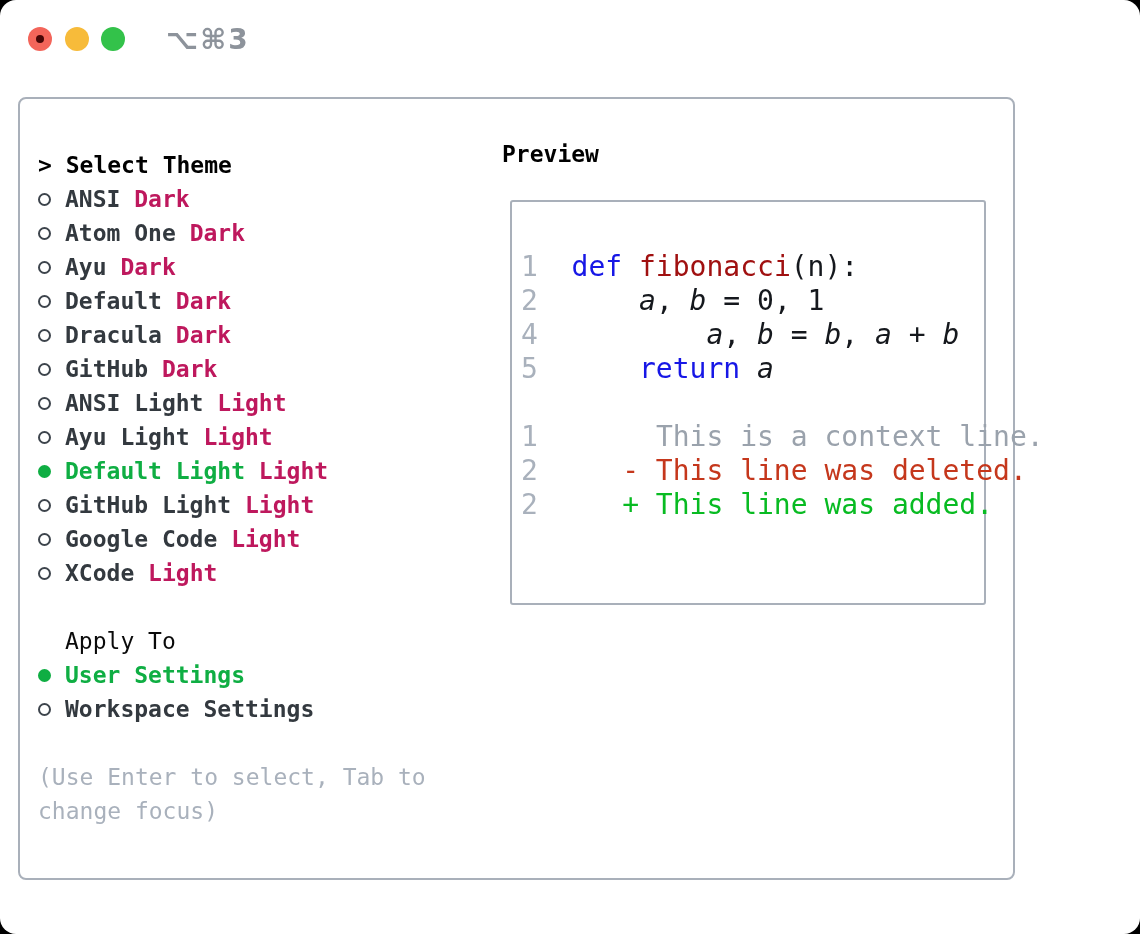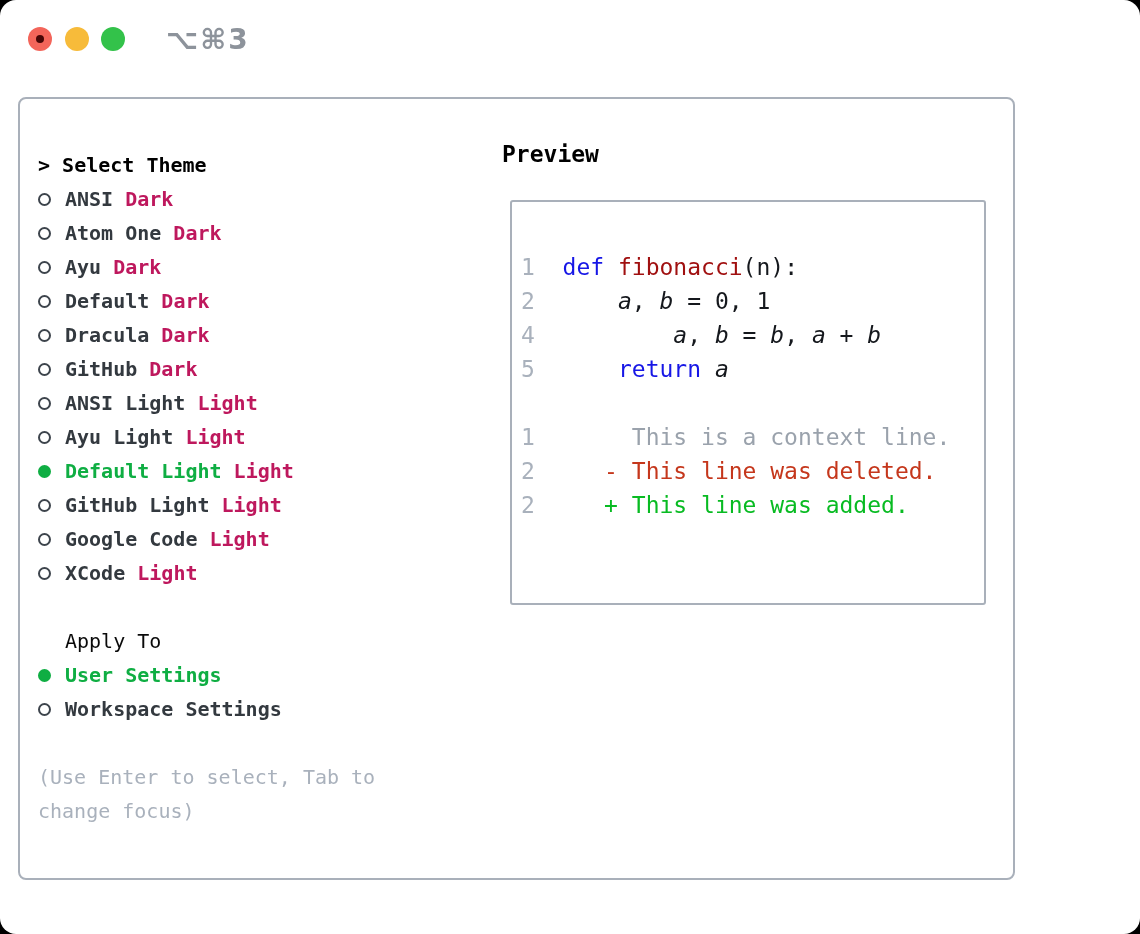--- a/index.html
+++ b/index.html
@@ -14,39 +14,39 @@
   .light.green{left:101px;background:#33c24a;}
   .light .inner-dot{position:absolute;left:8px;top:8px;width:8px;height:8px;border-radius:50%;background:#470606;}
   .shortcut{position:absolute;left:166px;top:23px;font-family:"DejaVu Sans","Liberation Sans",sans-serif;
             font-size:28px;font-weight:600;color:#8d939b;letter-spacing:2px;}
 
   
   .panel{position:absolute;left:18px;top:97px;width:993px;height:779px;
          border:2px solid #a9b0ba;border-radius:8px;background:#fff;}
 
   
-  .left-col{position:absolute;left:18px;top:49px;font-size:20px;line-height:34px;color:#33393f;}
+  .left-col{position:absolute;left:18px;top:49px;font-size:23px;line-height:34px;color:#33393f;}
   .list-header{height:34px;line-height:34px;font-weight:bold;color:#000;white-space:pre;}
   .row{display:flex;align-items:center;height:34px;white-space:pre;font-weight:bold;}
   .dot{width:13px;height:13px;border-radius:50%;border:2px solid #3d444c;box-sizing:border-box;
        margin-right:14px;flex:none;background:transparent;}
   .dot.sel{background:#0fae43;border-color:#0fae43;}
   .t-name{color:#33393f;}
   .t-name.green{color:#0fae43;}
   .t-var{color:#be185d;}
   .spacer{height:34px;}
   .sub-header{height:34px;line-height:34px;color:#0a0a0a;padding-left:27px;white-space:pre;}
   .hint{height:34px;line-height:34px;color:#a9b1bc;white-space:pre;}
 
   
   .preview-title{position:absolute;left:482px;top:38px;height:34px;line-height:34px;
                  font-size:23px;font-weight:bold;color:#000;}
   .preview-box{position:absolute;left:490px;top:101px;width:476px;height:405px;box-sizing:border-box;
                border:2px solid #a9b0ba;border-radius:3px;background:#fff;}
-  .code{position:absolute;left:0;top:0;right:0;padding:48px 0 0 9px;font-size:23px;line-height:34px;color:#15181d;}
+  .code{position:absolute;left:0;top:0;right:0;padding:48px 0 0 9px;font-size:28px;line-height:34px;color:#15181d;}
   .code-line{white-space:pre;min-height:34px;}
   .c-ln{color:#a9b1bc;}
   .c-kw{color:#1717e6;}
   .c-fn{color:#a01010;}
   .c-var{font-style:italic;color:#15181d;}
   .c-ctx{color:#9aa2ac;}
   .c-del{color:#c5371c;}
   .c-ins{color:#08bb22;}
 </style>
 </head>

